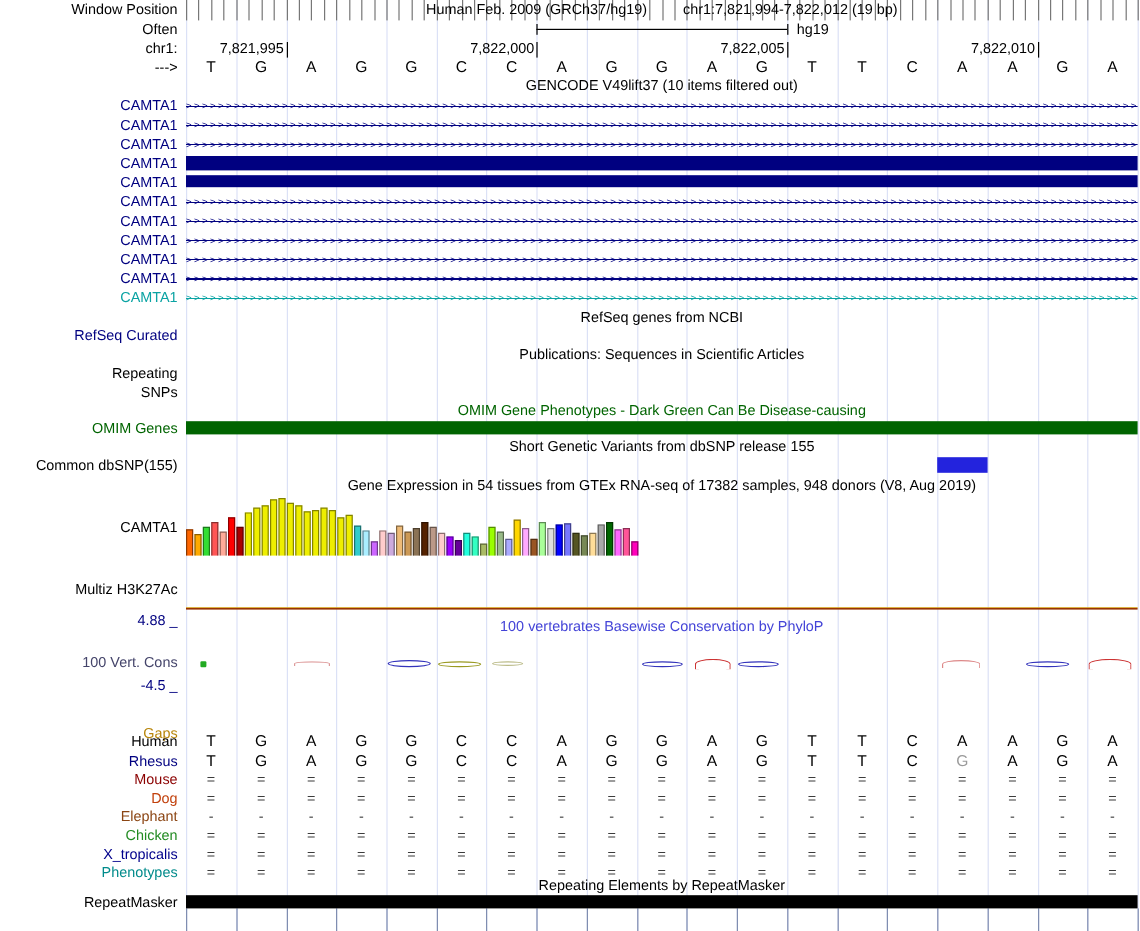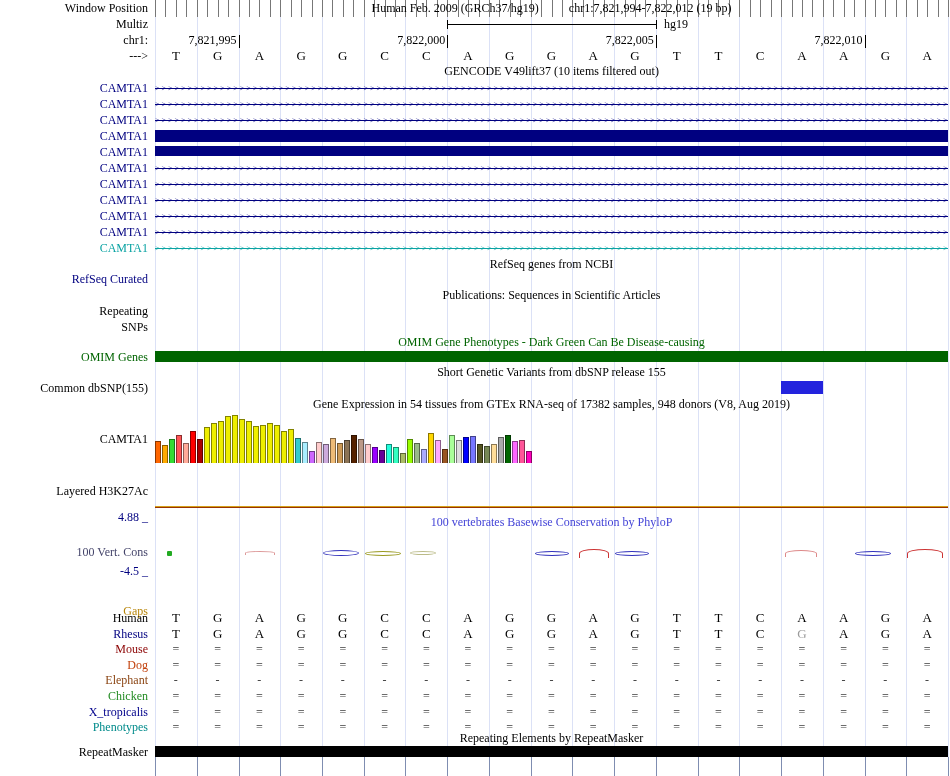--- a/index.html
+++ b/index.html
@@ -1,17 +1,17 @@
 <!DOCTYPE html>
 <html><head>
 <meta charset="utf-8">
 <style>
   html,body{margin:0;padding:0;background:#fff}
   #browser{position:relative;width:950px;height:776px;background:#fff;overflow:hidden;
-           font-family:Liberation Serif, serif;color:#000}
+           font-family:Liberation Sans, sans-serif;color:#000}
   .lbl{position:absolute;left:0;width:148px;text-align:right;font-size:12px;line-height:14px;white-space:nowrap}
   .title{position:absolute;left:155px;width:793px;text-align:center;font-size:12px;line-height:13px;white-space:nowrap}
   .title-flex{position:absolute;left:155px;top:1px;width:793px;display:flex;justify-content:center;gap:30px;font-size:12px;line-height:14px}
   .navy{color:#000080}.green{color:#006400}.blue{color:#4343d7}.orange{color:#B8860B}.slate{color:#44446a}
   #guides,#transcripts,#multiz{position:absolute;inset:0}
   .guide{position:absolute;top:0;height:776px;width:1px;background:rgba(125,148,222,0.28)}
   .btick{position:absolute;top:757px;height:19px;width:1px;background:#7f8db1}
   #guides{left:155px;width:793px}
   #ruler{position:absolute;left:155px;top:0;width:793px;height:18px}
   .rtick{position:absolute;top:0;height:17px;width:1px;background:#777}
@@ -169,21 +169,21 @@
       <div class="rtick" style="left: 782.6px;"></div>
       <div class="rtick" style="left: 793px;"></div>
     </div>
 
   <div class="lbl" style="top:1px">Window Position</div>
   <div class="title-flex">
     <span>Human Feb. 2009 (GRCh37/hg19)</span>
     <span>chr1:7,821,994-7,822,012 (19 bp)</span>
   </div>
 
-  <div class="lbl" style="top:17px">Multiz</div>
+  <div class="lbl" style="top:17px">Often</div>
   <div id="scale-line"></div>
   <div id="scale-cap-l" class="scap"></div>
   <div id="scale-cap-r" class="scap"></div>
   <div id="scale-asm">hg19</div>
 
   <div class="lbl" style="top:33px">chr1:</div>
   <div id="chromticks">
       <div class="cnum" style="left: -18.5px;">7,821,995</div>
       <div class="cline" style="left: 83.5px;"></div>
       <div class="cnum" style="left: 190.2px;">7,822,000</div>
@@ -310,21 +310,21 @@
       <div class="gtexbar" style="height: 19px; background: rgb(85, 85, 34);"></div>
       <div class="gtexbar" style="height: 17px; background: rgb(119, 136, 85);"></div>
       <div class="gtexbar" style="height: 19px; background: rgb(255, 221, 153);"></div>
       <div class="gtexbar" style="height: 26px; background: rgb(170, 170, 170);"></div>
       <div class="gtexbar" style="height: 28px; background: rgb(0, 102, 0);"></div>
       <div class="gtexbar" style="height: 22px; background: rgb(255, 102, 255);"></div>
       <div class="gtexbar" style="height: 23px; background: rgb(255, 85, 153);"></div>
       <div class="gtexbar" style="height: 12px; background: rgb(255, 0, 187);"></div>
     </div>
 
-  <div class="lbl" style="top:484px">Layered H3K27Ac</div>
+  <div class="lbl" style="top:484px">Multiz H3K27Ac</div>
   <div id="h3k27ac-line"></div>
 
   <div class="lbl navy" style="top:510px">4.88 _</div>
   <div class="title blue" style="top:516px">100 vertebrates Basewise Conservation by PhyloP</div>
   <div id="cons-marks">
       <div class="mark dot" style="left: 12px; width: 5px; height: 5px; top: 10.5px; background: rgb(34, 170, 34);"></div>
       <div class="mark arc" style="left: 90px; width: 30px; height: 4px; top: 11px; border-color: rgb(221, 153, 153);"></div>
       <div class="mark ellipse" style="left: 168px; width: 36px; height: 6px; top: 10px; border-color: rgb(51, 51, 187);"></div>
       <div class="mark ellipse" style="left: 210px; width: 36px; height: 5px; top: 10.5px; border-color: rgb(154, 154, 34);"></div>
       <div class="mark ellipse" style="left: 255px; width: 26px; height: 4px; top: 11px; border-color: rgb(187, 187, 136);"></div>

